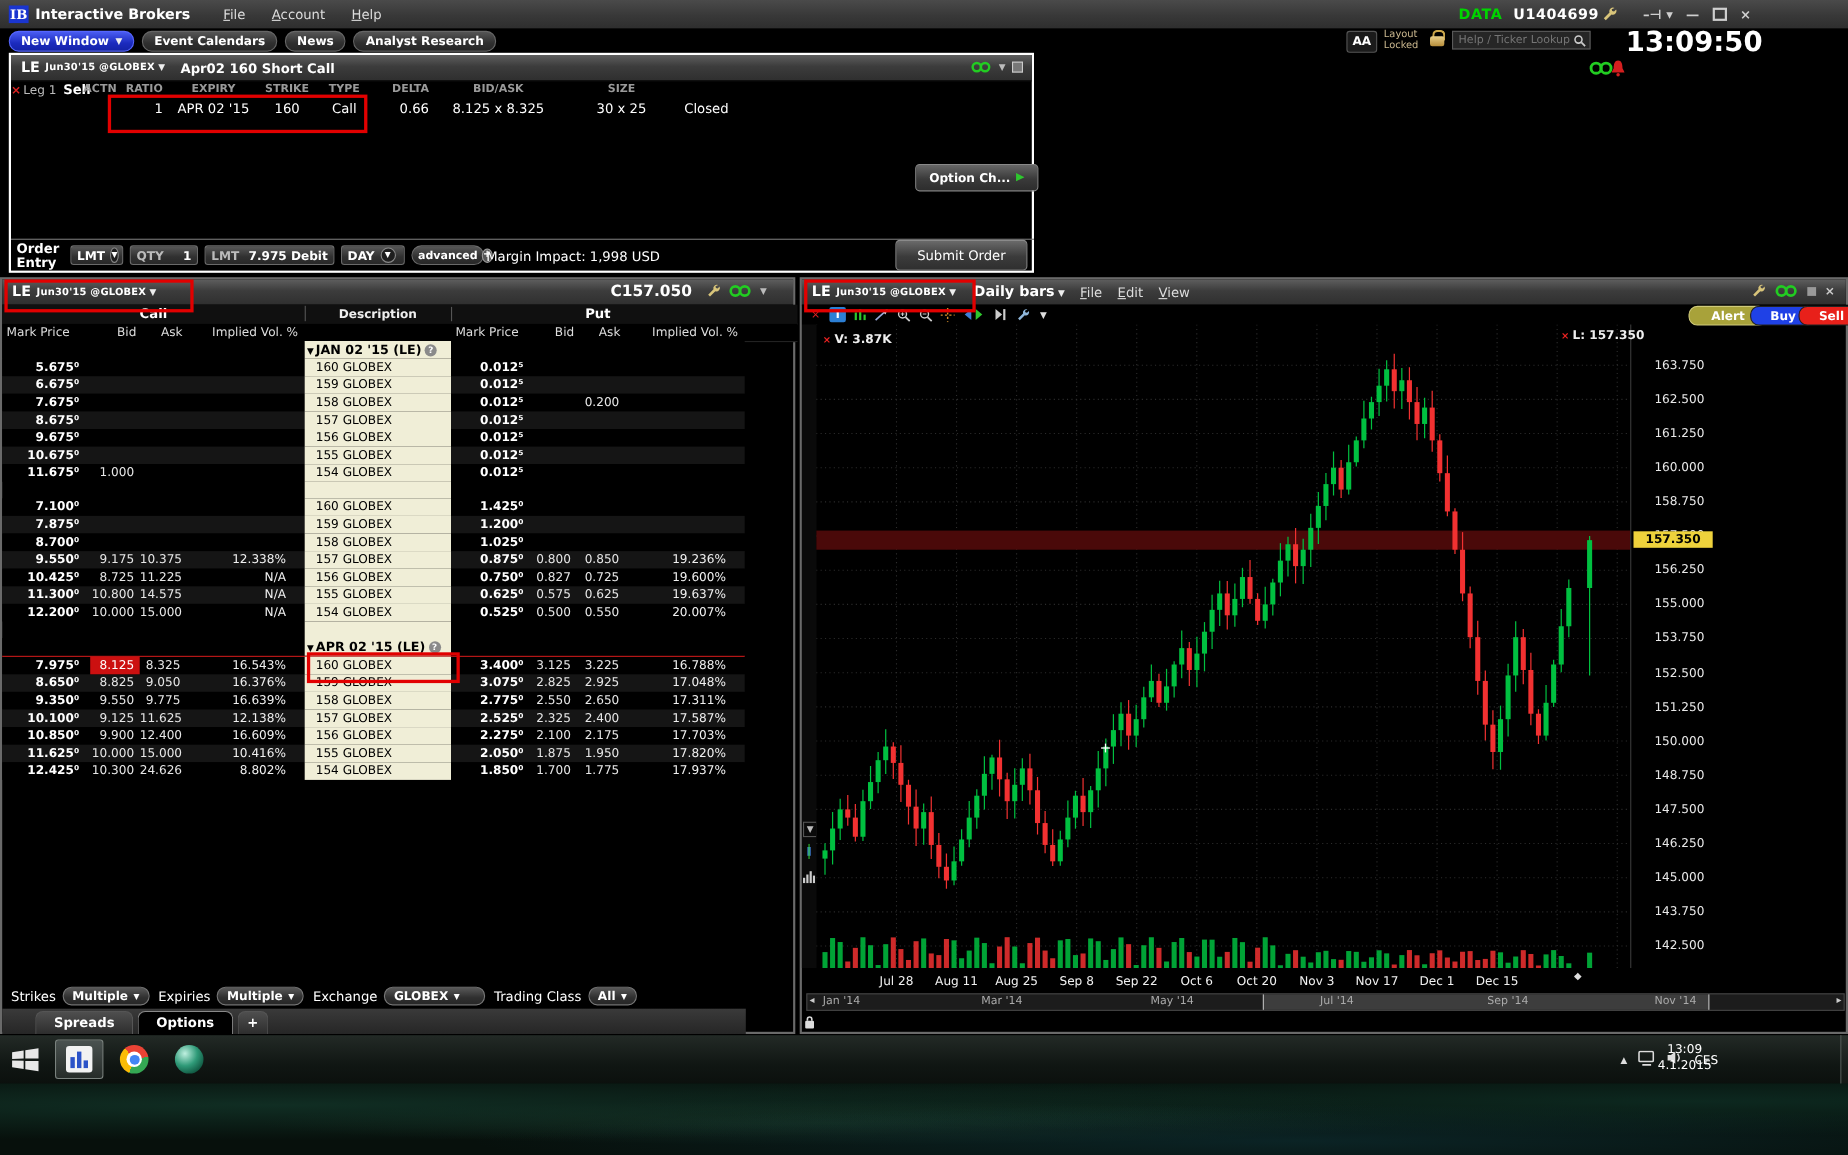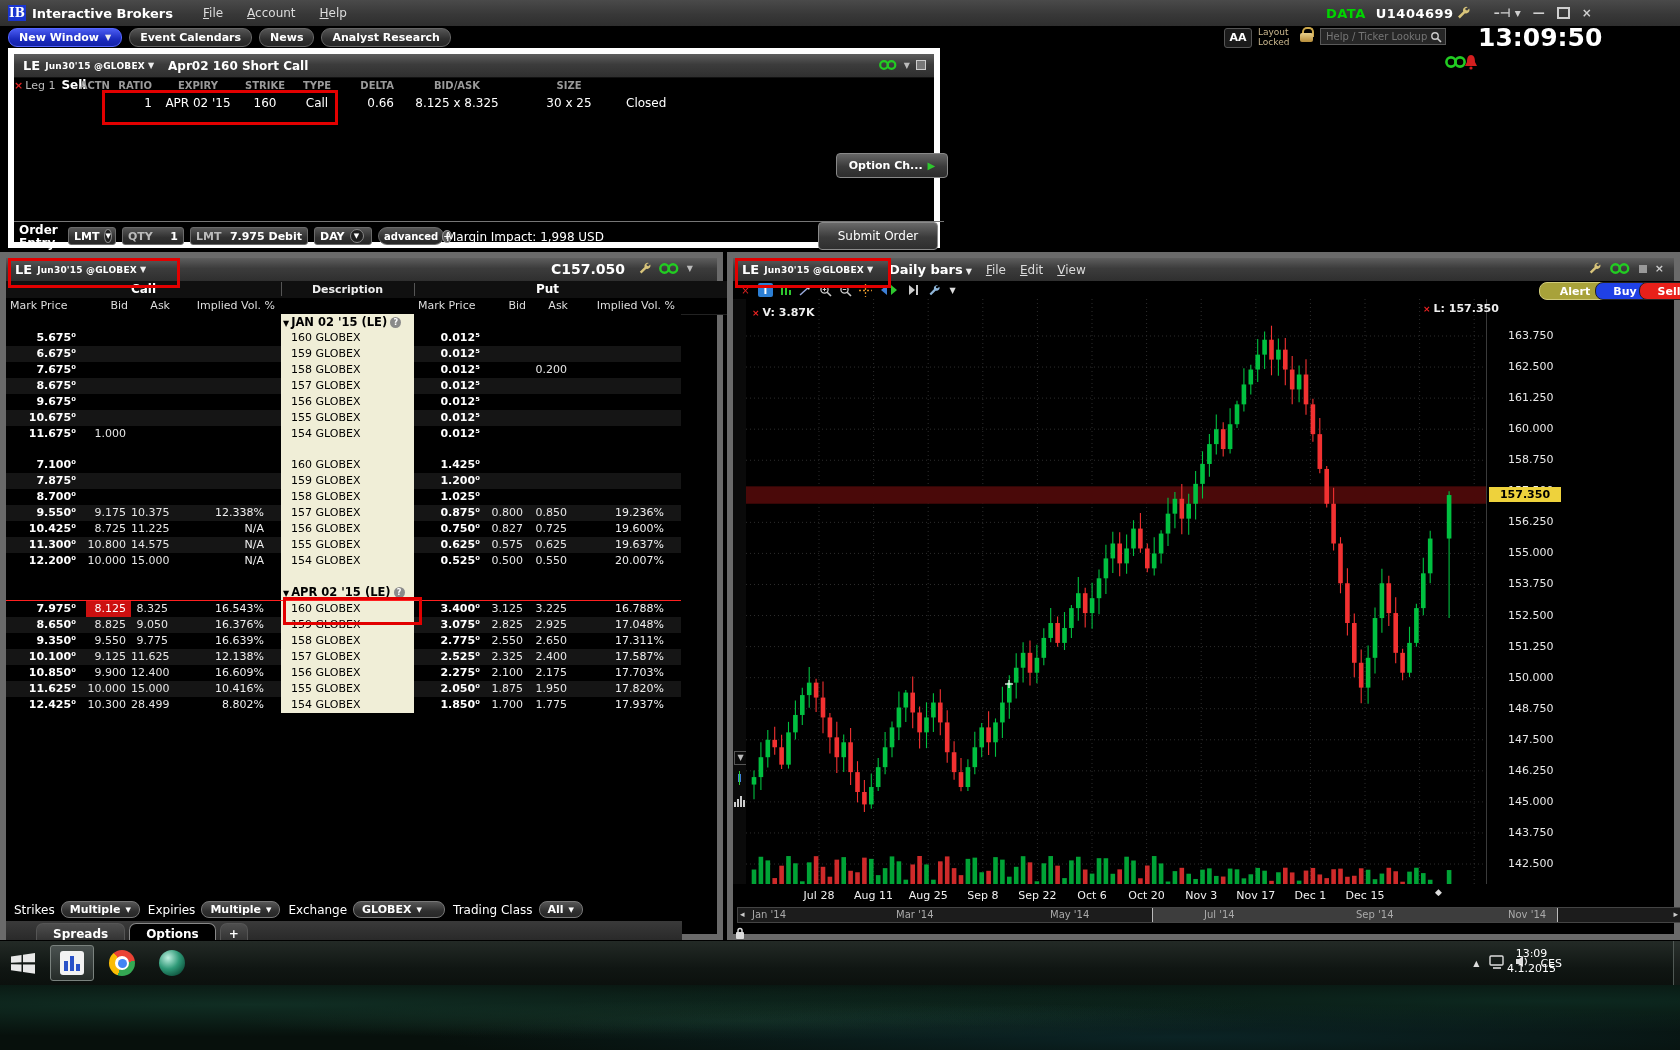--- a/index.html
+++ b/index.html
@@ -33,21 +33,21 @@
   #layout-lbl{position:absolute;left:1258px;top:1px;color:#cbb88f;font-size:9px;line-height:10px;}
   #lock-icon{position:absolute;left:1300px;top:1px;width:13px;height:15px;}
   #lock-icon .shackle{position:absolute;left:2px;top:0;width:8px;height:8px;border:2px solid #caa64a;border-bottom:none;border-radius:5px 5px 0 0;}
   #lock-icon .bodyy{position:absolute;left:0;top:6px;width:13px;height:9px;background:linear-gradient(#e8cf8a,#b68d3a);border-radius:2px;}
   #search-box{position:absolute;left:1320px;top:2px;width:118px;height:15px;background:#262626;border:1px solid #5a5a5a;
      display:flex;align-items:center;padding:0 3px;}
   #search-box input{flex:1;background:transparent;border:none;outline:none;color:#bbb;font-size:10px;width:90px;
      font-family:"DejaVu Sans","Liberation Sans",sans-serif;}
   #clock-main{position:absolute;left:1478px;top:-3px;font-size:25px;font-weight:bold;color:#fff;letter-spacing:0px;}
   
-  .panel{position:absolute;background:#000;border:6px solid #ffffff;box-sizing:border-box;}
+  .panel{position:absolute;background:#000;border:2px solid #ffffff;box-sizing:border-box;}
   .titlebar{height:23px;background:linear-gradient(#5e5e5e,#3c3c3c 45%,#2f2f2f);display:flex;align-items:center;
      border-bottom:1px solid #111;position:relative;}
   .sym{font-weight:bold;font-size:13px;margin-left:9px;}
   .contract{font-weight:bold;font-size:9px;margin-left:5px;letter-spacing:.2px;}
   .caret{font-size:8px;color:#eee;margin-left:3px;}
   .annotation{position:absolute;border:3px solid #e20000;pointer-events:none;z-index:50;}
   
   #order-panel{left:8px;top:48px;width:932px;height:200px;}
   .hdr-cell{position:absolute;top:26px;color:#9a9a9a;font-weight:bold;font-size:10px;}
   .leg-cell{position:absolute;top:42px;font-size:12px;color:#fff;}
@@ -550,21 +550,21 @@
           <div class="civ">10.416%</div>
           <div class="cdesc">155 GLOBEX</div>
           <div class="pm">2.050⁰</div>
           <div class="cb">1.875</div>
           <div class="ca">1.950</div>
           <div class="civ">17.820%</div>
         </div>
         <div class="crow" style="background: rgb(0, 0, 0);">
           <div class="cm">12.425⁰</div>
           <div class="cb">10.300</div>
-          <div class="ca">28.499</div>
+          <div class="ca">24.626</div>
           <div class="civ">8.802%</div>
           <div class="cdesc">154 GLOBEX</div>
           <div class="pm">1.850⁰</div>
           <div class="cb">1.700</div>
           <div class="ca">1.775</div>
           <div class="civ">17.937%</div>
         </div>
       </div>
     <div class="annotation" style="left:277px;top:339px;width:133px;height:22px;"></div>
     <div id="chain-controls">

